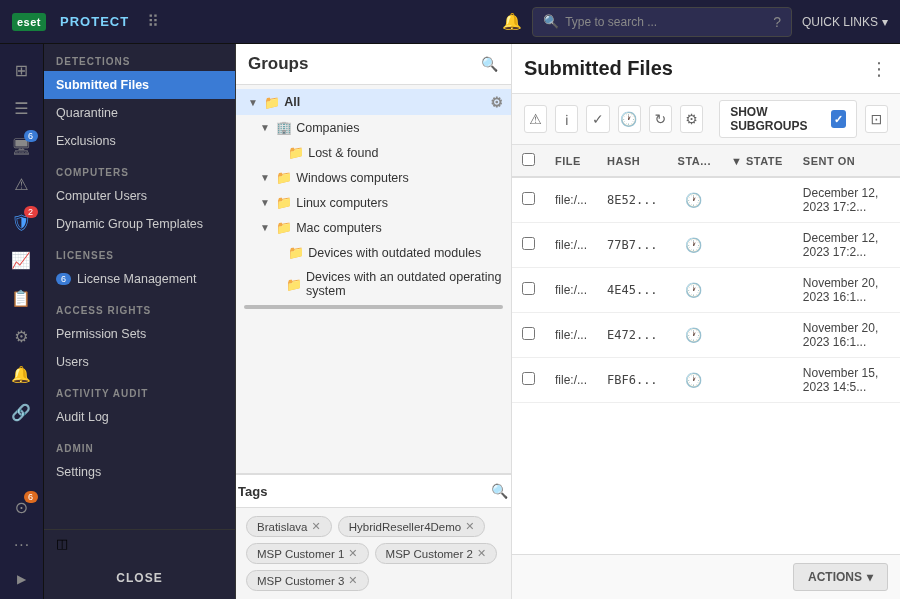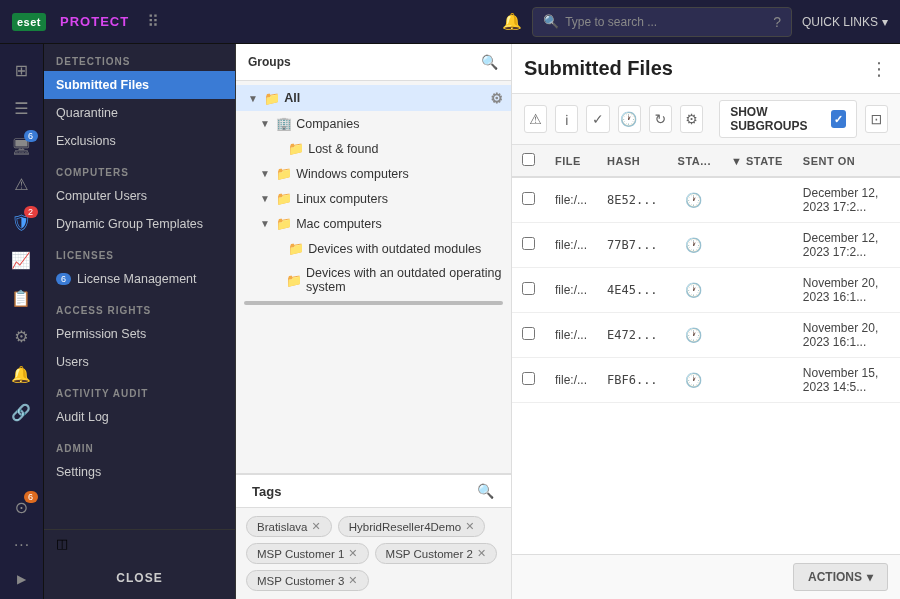--- a/index.html
+++ b/index.html
@@ -1,21 +1,21 @@
 <!DOCTYPE html>
 <html><head>
   <meta charset="utf-8">
   <style>
     * { box-sizing: border-box; margin: 0; padding: 0; }
     body { font-family: 'Segoe UI', Arial, sans-serif; font-size: 13px; background: #1a1a2e; width: 900px; height: 599px; overflow: hidden; display: flex; flex-direction: column; }
 
     
     .topbar { background: #1e1e3a; display: flex; align-items: center; height: 44px; padding: 0 12px; gap: 10px; border-bottom: 1px solid #111; }
     .eset-logo { background: #15803d; color: #fff; font-weight: 900; font-size: 11px; padding: 3px 5px; border-radius: 3px; letter-spacing: 0.5px; }
-    .protect-label { color: #d946ef; font-size: 13px; font-weight: 600; letter-spacing: 1px; margin-left: 4px; }
+    .protect-label { color: #7dd3fc; font-size: 13px; font-weight: 600; letter-spacing: 1px; margin-left: 4px; }
     .grid-icon { color: #888; font-size: 16px; margin-left: 8px; cursor: pointer; }
     .topbar-spacer { flex: 1; }
     .bell-btn { color: #bbb; font-size: 16px; position: relative; cursor: pointer; }
     .search-bar { background: #2d2d50; border: 1px solid #444; border-radius: 4px; display: flex; align-items: center; padding: 0 10px; gap: 6px; width: 260px; height: 30px; }
     .search-bar input { background: transparent; border: none; outline: none; color: #ccc; font-size: 12px; width: 100%; }
     .search-bar input::placeholder { color: #888; }
     .help-icon { color: #888; font-size: 14px; }
     .quick-links { color: #ccc; font-size: 12px; cursor: pointer; display: flex; align-items: center; gap: 4px; }
 
     
@@ -38,36 +38,36 @@
     .nav-item.active { background: #3a7bd5; color: #fff; font-weight: 600; }
     .nav-sidebar-bottom { margin-top: auto; border-top: 1px solid #333; }
     .close-btn { padding: 14px 12px; color: #ccc; cursor: pointer; font-size: 12px; font-weight: 700; letter-spacing: 1px; display: flex; align-items: center; justify-content: center; gap: 6px; }
 
     
     .content-panel { display: flex; flex: 1; overflow: hidden; }
 
     
     .groups-panel { width: 276px; background: #f5f5f5; border-right: 1px solid #ddd; display: flex; flex-direction: column; overflow: hidden; }
     .groups-header { background: #fff; padding: 10px 12px; display: flex; align-items: center; justify-content: space-between; border-bottom: 1px solid #ddd; }
-    .groups-title { font-weight: 600; color: #333; font-size: 12px; }
+    .groups-title { font-weight: 600; color: #333; font-size: 17px; }
     .groups-search-icon { color: #888; cursor: pointer; font-size: 14px; }
     .groups-tree { flex: 1; overflow-y: auto; padding: 4px 0; }
     .tree-item { display: flex; align-items: center; padding: 5px 8px 5px 12px; cursor: pointer; color: #333; font-size: 12.5px; gap: 4px; }
     .tree-item.all-item { background: #dbeafe; font-weight: 600; }
     .tree-chevron { font-size: 10px; color: #666; width: 12px; }
     .tree-icon { font-size: 13px; color: #555; }
     .folder-icon { color: #f0a020; }
     .tree-settings { margin-left: auto; color: #888; font-size: 14px; }
     .tree-indent-1 { padding-left: 24px; }
     .tree-indent-2 { padding-left: 36px; }
     .scrollbar-indicator { height: 4px; background: #bbb; margin: 2px 8px; border-radius: 2px; }
 
     
     .tags-panel { background: #f5f5f5; border-top: 1px solid #ddd; }
-    .tags-header { background: #fff; padding: 8px 16px; display: flex; align-items: center; justify-content: space-between; border-bottom: 1px solid #ddd; border-top: 1px solid #ddd; }
+    .tags-header { background: #fff; padding: 8px 2px; display: flex; align-items: center; justify-content: space-between; border-bottom: 1px solid #ddd; border-top: 1px solid #ddd; }
     .tags-title { font-weight: 600; color: #333; font-size: 13px; }
     .tags-content { padding: 8px 10px; display: flex; flex-wrap: wrap; gap: 6px; overflow-y: auto; max-height: 180px; }
     .tag-chip { background: #e8e8e8; border: 1px solid #ccc; border-radius: 12px; padding: 3px 10px; font-size: 11.5px; color: #444; display: flex; align-items: center; gap: 4px; cursor: pointer; }
     .tag-chip .tag-x { color: #888; font-size: 11px; cursor: pointer; }
 
     
     .table-area { flex: 1; display: flex; flex-direction: column; background: #fff; overflow: hidden; }
     .table-topbar { display: flex; align-items: center; padding: 8px 12px; gap: 8px; border-bottom: 1px solid #e0e0e0; background: #fff; min-height: 50px; }
     .page-title { font-size: 20px; font-weight: 700; color: #222; flex: 1; }
     .more-btn { color: #666; font-size: 18px; cursor: pointer; }

